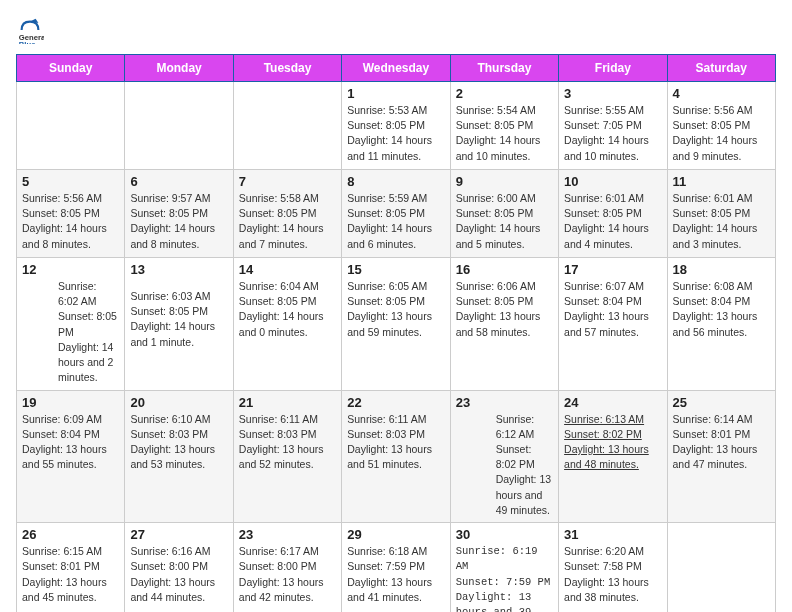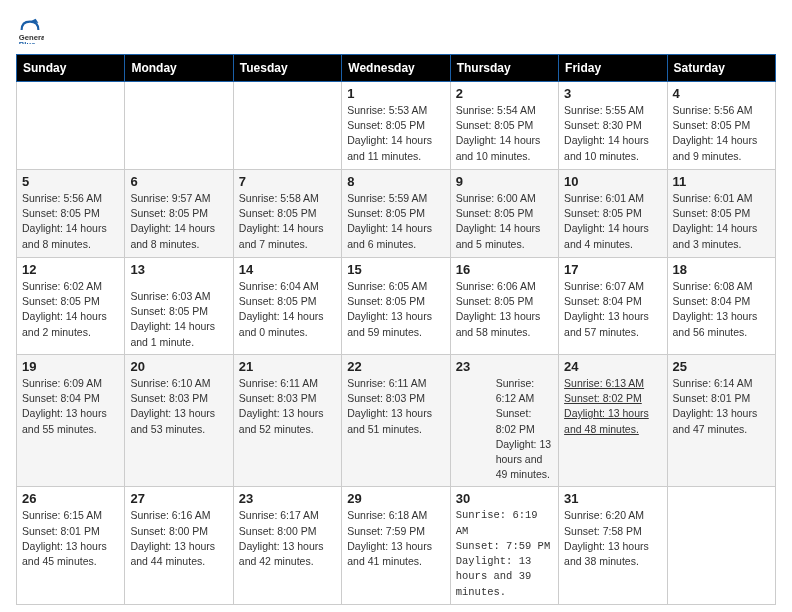--- a/index.html
+++ b/index.html
@@ -37,23 +37,23 @@
     .calendar-subtitle {
       font-size: 15px;
       color: #444;
     }
     table {
       width: 100%;
       border-collapse: collapse;
       font-size: 11px;
     }
     thead th {
-      background-color: #000000;
+      background-color: #d946ef;
       color: #fff;
-      text-align: left;
+      text-align: center;
       padding: 6px 6px;
       font-size: 12px;
       font-weight: bold;
       border: 1px solid #1a5fa8;
     }
     tbody td {
       border: 1px solid #ccc;
       vertical-align: top;
       padding: 4px 5px;
       width: calc(100%/7);
@@ -132,21 +132,21 @@
         </td>
         <td>
           <span class="day-num">2</span>
           <div class="day-info" style="white-space: pre-line;">Sunrise: 5:54 AM
 Sunset: 8:05 PM
 Daylight: 14 hours and 10 minutes.</div>
         </td>
         <td>
           <span class="day-num">3</span>
           <div class="day-info" style="white-space: pre-line;">Sunrise: 5:55 AM
-Sunset: 8:30 PM
+Sunset: 7:05 PM
 Daylight: 14 hours and 10 minutes.</div>
         </td>
         <td>
           <span class="day-num">4</span>
           <div class="day-info" style="white-space: pre-line;">Sunrise: 5:56 AM
 Sunset: 8:05 PM
 Daylight: 14 hours and 9 minutes.</div>
         </td>
       </tr>
       <tr>
@@ -189,21 +189,21 @@
         <td>
           <span class="day-num">11</span>
           <div class="day-info" style="white-space: pre-line;">Sunrise: 6:01 AM
 Sunset: 8:05 PM
 Daylight: 14 hours and 3 minutes.</div>
         </td>
       </tr>
       <tr>
         <td>
           <span class="day-num">12</span>
-          <div class="day-info" style="white-space: pre-line;">Sunrise: 6:02 AM
+          <div class="day-info" style="white-space: pre-line; margin-left: 36px;">Sunrise: 6:02 AM
 Sunset: 8:05 PM
 Daylight: 14 hours and 2 minutes.</div>
         </td>
         <td>
           <span class="day-num">13</span>
           <div class="day-info" style="white-space: pre-line; margin-top: 12px;">Sunrise: 6:03 AM
 Sunset: 8:05 PM
 Daylight: 14 hours and 1 minute.</div>
         </td>
         <td>

